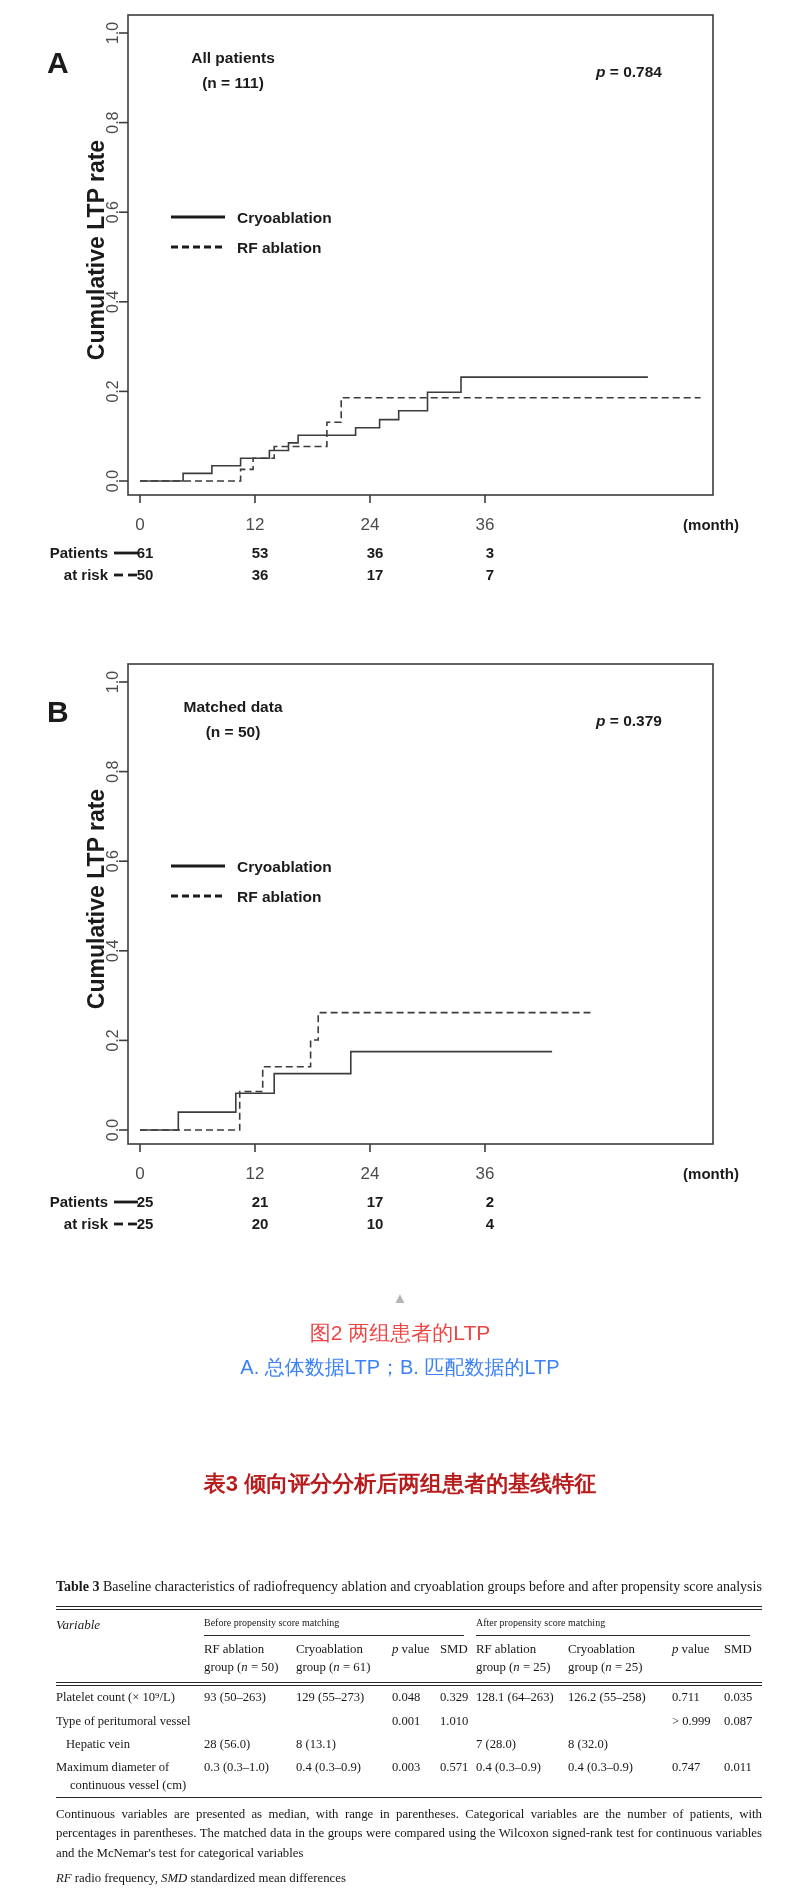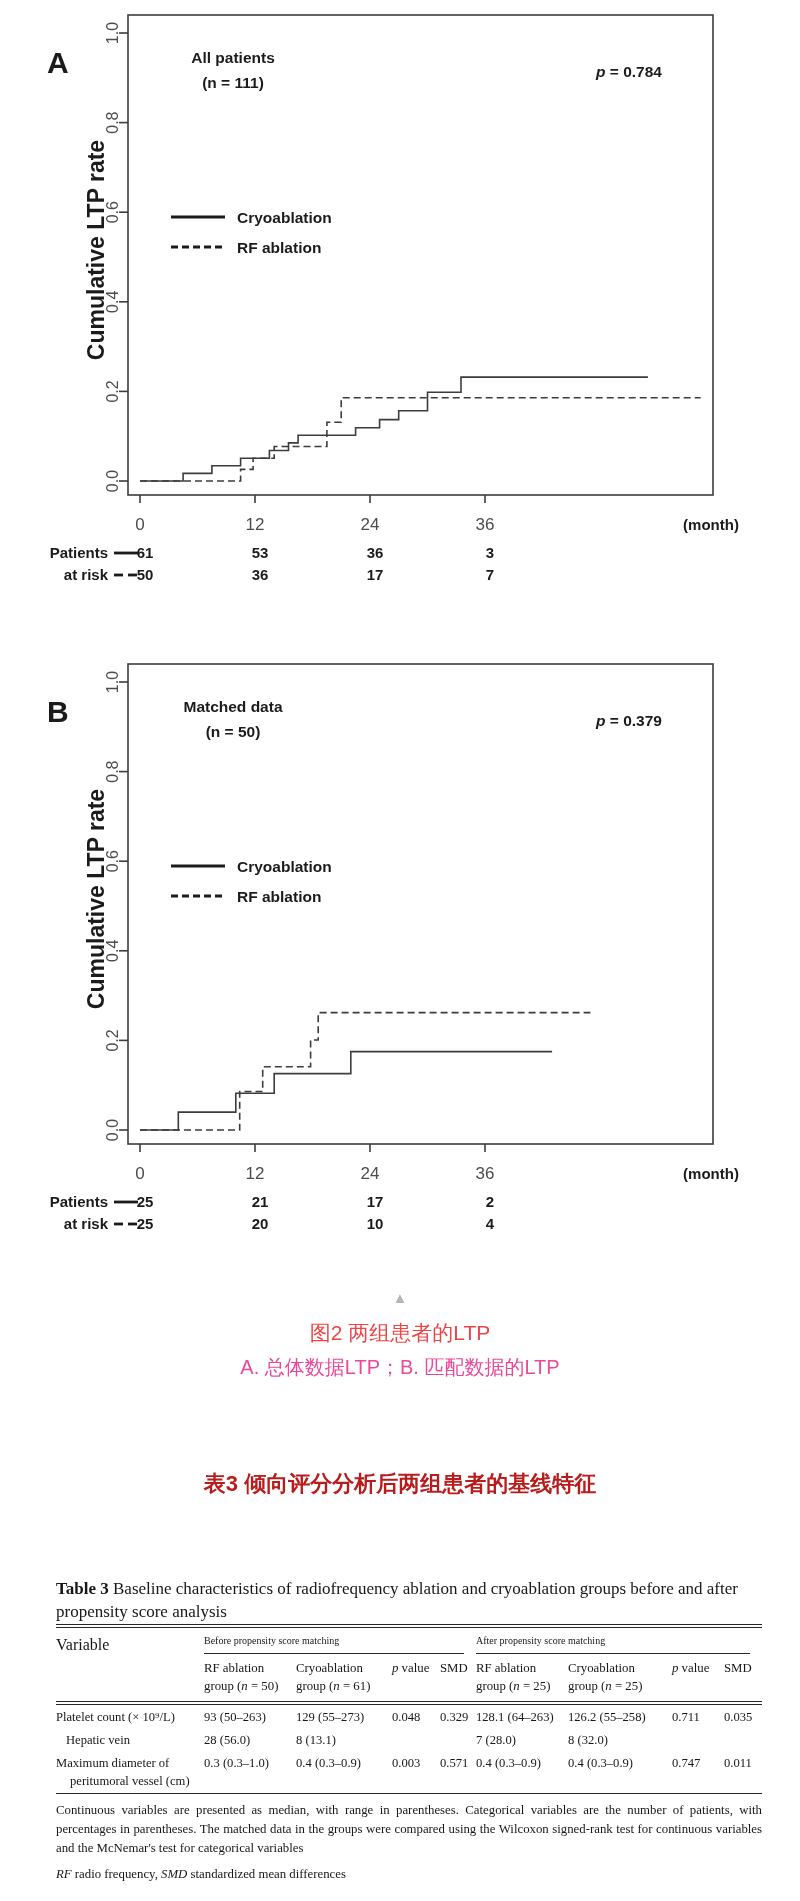--- a/index.html
+++ b/index.html
@@ -10,32 +10,32 @@
   .t-tick{fill:#4c4c4c;}
   .axis{stroke:#3d3d3d;stroke-width:1.6;fill:none;}
   .curve{stroke:#3c3c3c;stroke-width:1.6;fill:none;}
   .curve.dashed{stroke-dasharray:7 4;}
   .sample{stroke:#1b1b1b;stroke-width:2.8;fill:none;}
   .sample.dashed{stroke-dasharray:7 4;}
 
   .caption-block{margin-top:16px;text-align:center;}
   .cap-triangle{font-size:15px;color:#b5b5b5;line-height:16px;}
   .cap1{margin-top:12px;font-size:21px;color:#ef4444;line-height:30px;}
-  .cap2{margin-top:4px;font-size:20px;color:#ec4899;line-height:30px;}
+  .cap2{margin-top:4px;font-size:20px;color:#3b82f6;line-height:30px;}
 
   .tbl-heading{margin:86px 0 0 0;text-align:center;font-size:22px;font-weight:bold;color:#c59468;line-height:32px;}
 
   .sci-table{margin:78px 0 0 56px;width:706px;font-family:"Liberation Serif",serif;color:#171717;}
-  .t-title{font-size:17px;line-height:1.35;}
+  .t-title{font-size:14px;line-height:1.35;margin-bottom:9px;}
   .t-title .tb{font-weight:bold;}
   .rule-dbl{height:2px;border-top:1px solid #262626;border-bottom:1px solid #262626;}
   .rule-hv{border-top:1px solid #262626;border-bottom:1px solid #262626;height:2px;}
   .rule-btm{border-top:1.5px solid #262626;height:0;}
   .tgrid{display:grid;grid-template-columns:148px 92px 96px 48px 36px 92px 104px 52px 38px;}
-  .hcell{font-size:16px;line-height:1.35;padding-top:6px;}
+  .hcell{font-size:13px;line-height:1.35;padding-top:6px;font-style:italic;}
   .span-head{grid-column:span 4;padding-top:6px;}
   .span-head .sh-txt{font-size:10px;line-height:1.35;padding-bottom:6px;}
   .span-head .sh-rule{border-bottom:1.2px solid #2a2a2a;margin-right:12px;}
   .h2cell{font-size:12.8px;line-height:1.35;padding:5px 6px 6px 0;}
   .tcell{font-size:12.6px;line-height:1.45;padding:2.5px 4px 2.5px 0;}
   .var-cell{padding-left:14px;text-indent:-14px;}
   .var-cell.ind{padding-left:22px;text-indent:-12px;}
   .footnotes{margin-top:7px;}
   .fn{font-size:12.8px;line-height:1.5;margin:0 0 6px 0;text-align:justify;}
 </style>
@@ -207,32 +207,43 @@
           <div class="tcell">93 (50–263)</div>
           <div class="tcell">129 (55–273)</div>
           <div class="tcell">0.048</div>
           <div class="tcell">0.329</div>
           <div class="tcell">128.1 (64–263)</div>
           <div class="tcell">126.2 (55–258)</div>
           <div class="tcell">0.711</div>
           <div class="tcell">0.035</div>
         </div>
         <div class="tgrid">
+          <div class="tcell var-cell">Type of peritumoral vessel</div>
+          <div class="tcell"></div>
+          <div class="tcell"></div>
+          <div class="tcell">0.001</div>
+          <div class="tcell">1.010</div>
+          <div class="tcell"></div>
+          <div class="tcell"></div>
+          <div class="tcell">&gt; 0.999</div>
+          <div class="tcell">0.087</div>
+        </div>
+        <div class="tgrid">
           <div class="tcell var-cell ind">Hepatic vein</div>
           <div class="tcell">28 (56.0)</div>
           <div class="tcell">8 (13.1)</div>
           <div class="tcell"></div>
           <div class="tcell"></div>
           <div class="tcell">7 (28.0)</div>
           <div class="tcell">8 (32.0)</div>
           <div class="tcell"></div>
           <div class="tcell"></div>
         </div>
         <div class="tgrid">
-          <div class="tcell var-cell">Maximum diameter of peritumoral vessel (cm)</div>
+          <div class="tcell var-cell">Maximum diameter of continuous vessel (cm)</div>
           <div class="tcell">0.3 (0.3–1.0)</div>
           <div class="tcell">0.4 (0.3–0.9)</div>
           <div class="tcell">0.003</div>
           <div class="tcell">0.571</div>
           <div class="tcell">0.4 (0.3–0.9)</div>
           <div class="tcell">0.4 (0.3–0.9)</div>
           <div class="tcell">0.747</div>
           <div class="tcell">0.011</div>
         </div>
       </div>

